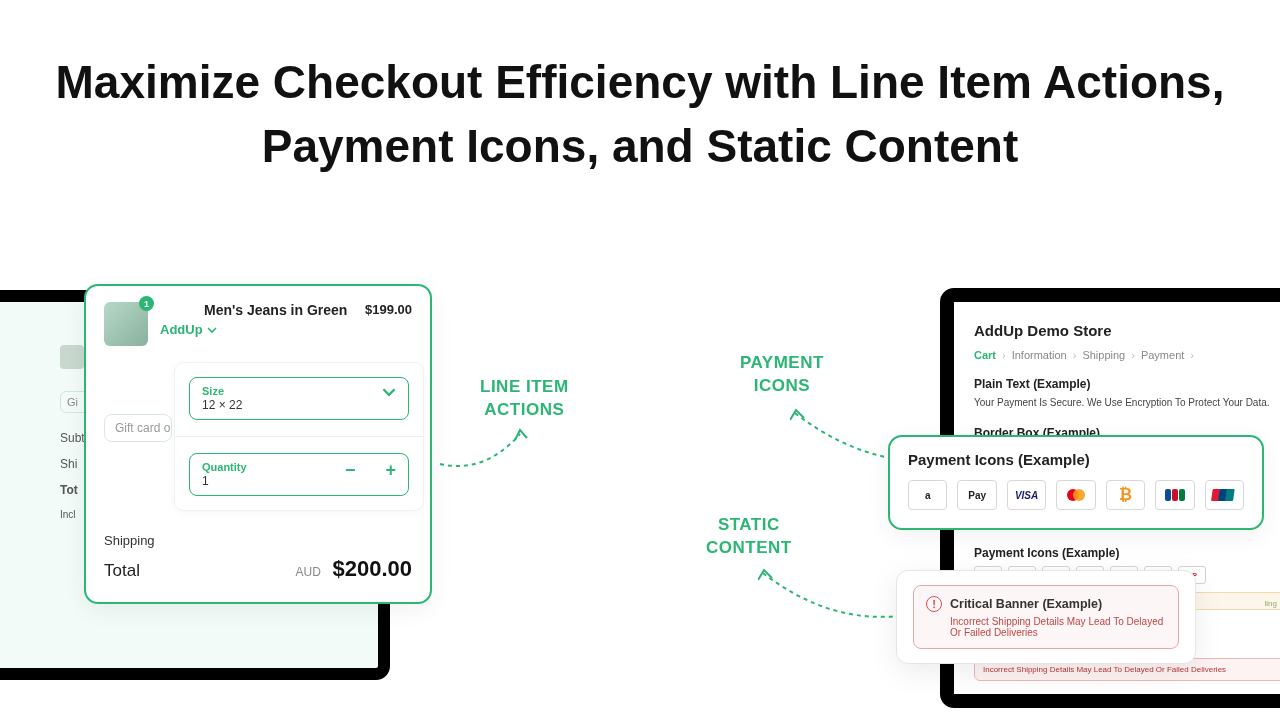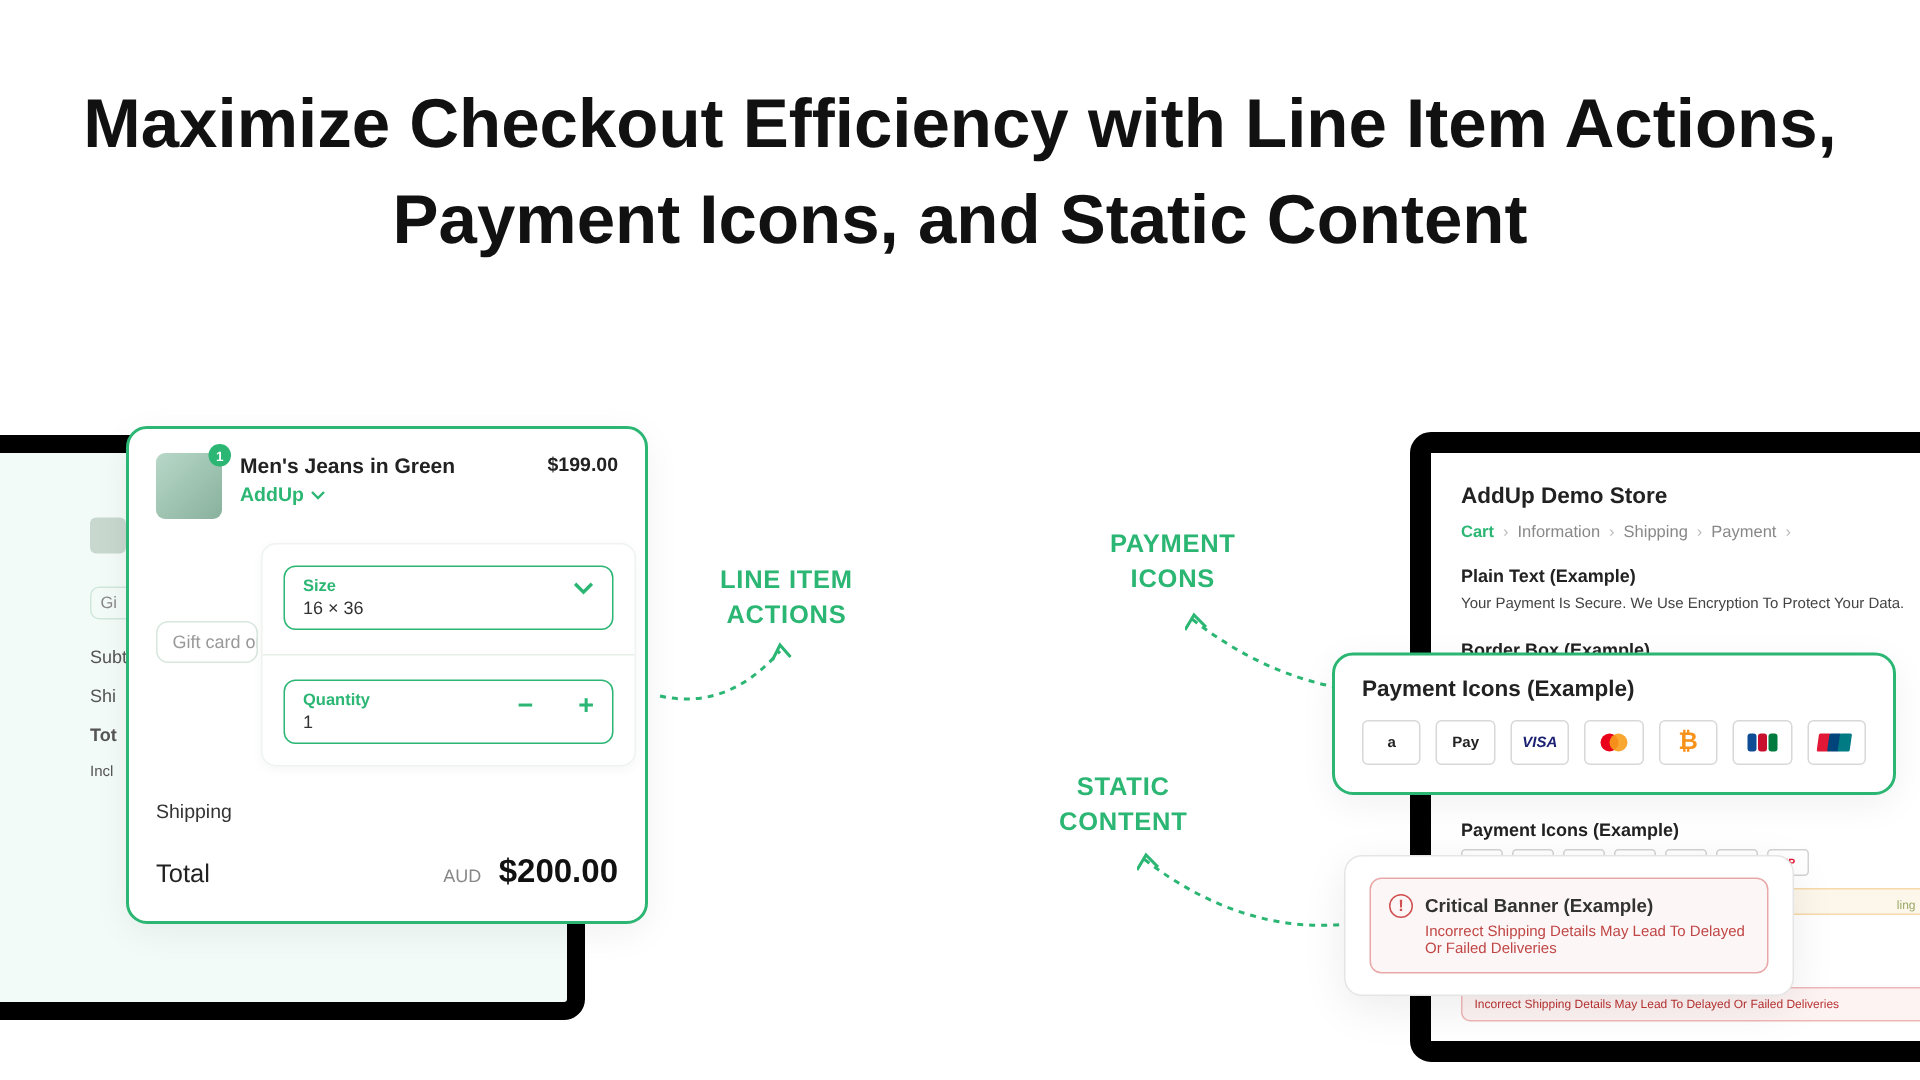--- a/index.html
+++ b/index.html
@@ -55,21 +55,21 @@
     width: 44px; height: 44px; border-radius: 6px;
     background: linear-gradient(135deg,#b8d8c8,#88b19d);
     margin-right: 12px;
   }
   .badge {
     position: absolute; top:-6px; right:-6px;
     width:15px; height:15px; border-radius:50%;
     background:#2bb673; color:#fff; font-size:9px; font-weight:700;
     display:flex; align-items:center; justify-content:center;
   }
-  .prod-name { font-size: 14px; font-weight:600; color:#222; }
+  .prod-name { font-size: 14px; font-weight:600; color:#222;margin-left:44px; }
   .modify {
     font-size: 13px; font-weight:600; color:#2bb673; margin-top:4px; display:inline-flex; align-items:center; gap:4px;
   }
   .chev { width:10px; height:10px; }
   .price { margin-left:auto; font-size:13px; font-weight:600; color:#222; }
   .inner-panel {
     margin-top: 16px;
     background: #fff;
     border: 1px solid #eef3f0;
     border-radius: 10px;
@@ -93,21 +93,21 @@
   .qty .stepper { margin-left:auto; display:flex; gap:30px; }
   .qty .btn { color:#2bb673; font-size:18px; font-weight:700; line-height:1; cursor:pointer; }
   .hr { border:0; border-top:1px solid #e8efe9; margin:16px -14px; }
   .gift-row {
     position:absolute; left:18px; top:128px;
     border:1px solid #d9e8df; border-radius:8px;
     padding:6px 10px; font-size:12px; color:#999; width:68px; white-space:nowrap; overflow:hidden;
   }
   .totals { margin-top: 22px; font-size: 13px; color:#333; }
   .totals .r { display:flex; justify-content:space-between; margin-bottom:8px; }
-  .totals .total-line { display:flex; align-items:baseline; justify-content:space-between; margin-top:20px; }
+  .totals .total-line { display:flex; align-items:baseline; justify-content:space-between; margin-top:8px; }
   .totals .total-lbl { font-size:17px; font-weight:500; color:#222; }
   .totals .cur { color:#888; font-size:12px; margin-right:8px; }
   .totals .amt { font-size:22px; font-weight:700; color:#111; }
   .totals .tax { font-size:11px; color:#666; margin-top:4px; }
   
   .annot {
     position:absolute; font-size:17px; font-weight:700; color:#2bb673; letter-spacing:.5px; line-height:1.35; text-align:center;
   }
   .arrow { position: absolute; }
   
@@ -210,21 +210,21 @@
     </div>
     <div class="price">$199.00</div>
   </div>
 
   <div class="gift-row">Gift card or dis</div>
 
   <div class="inner-panel">
     <div class="field-box">
       <div>
         <div class="lbl">Size</div>
-        <div class="val">16 × 36</div>
+        <div class="val">12 × 22</div>
       </div>
       <svg class="field-chevron" width="14" height="14" viewBox="0 0 10 10">
           <path d="M1 3 L5 7 L9 3" stroke="#2bb673" stroke-width="1.6" fill="none"></path>
         </svg>
     </div>
     <hr class="hr">
     <div class="field-box qty">
       <div>
         <div class="lbl">Quantity</div>
         <div class="val">1</div>

